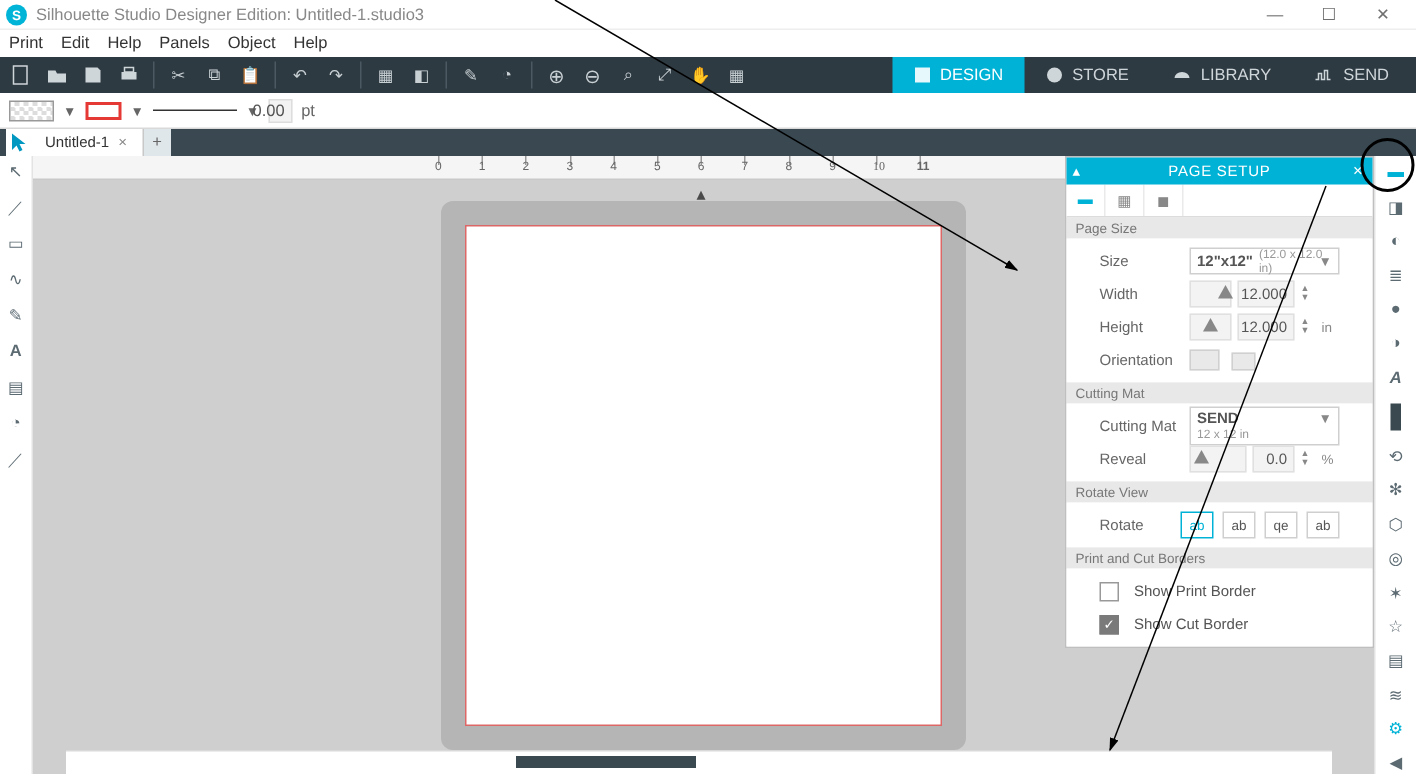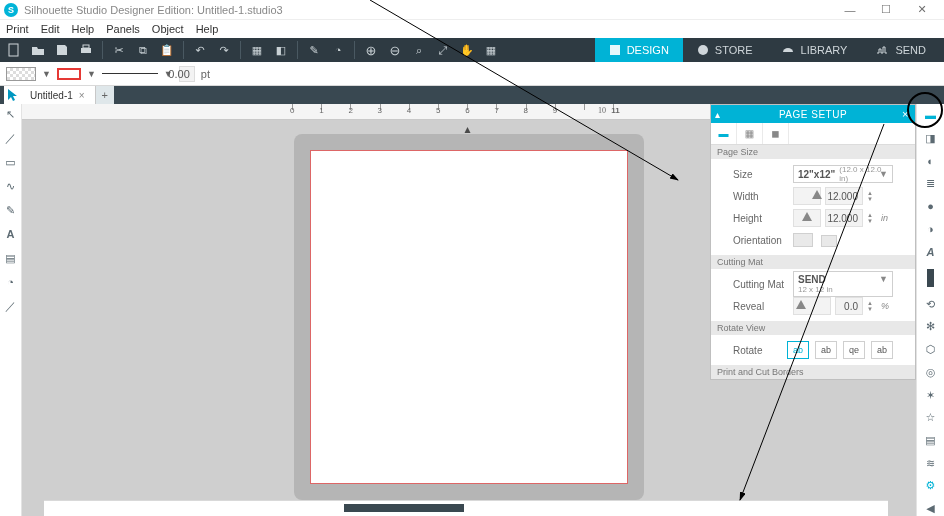--- a/index.html
+++ b/index.html
@@ -65,21 +65,21 @@
   .row .dd .car{position:absolute;right:4px;color:#888;font-size:9px;}
   .slider{flex:1;height:18px;background:#f3f3f3;border:1px solid #e0e0e0;position:relative;}
   .slider .thumb{position:absolute;left:70%;top:2px;width:0;height:0;border-left:5px solid transparent;border-right:5px solid transparent;border-bottom:9px solid #888;}
   .numbox{width:38px;height:18px;background:#f3f3f3;border:1px solid #e0e0e0;text-align:right;padding:0 4px;font-size:10px;display:flex;align-items:center;justify-content:flex-end;}
   .spin{width:10px;display:flex;flex-direction:column;font-size:6px;color:#888;line-height:6px;}
   .orient-ic{width:20px;height:14px;background:#e9e9e9;border:1px solid #d0d0d0;margin-right:4px;}
   .rot-btn{width:22px;height:18px;border:1px solid #cfcfcf;display:flex;align-items:center;justify-content:center;font-size:9px;color:#555;background:#fff;}
   .rot-btn.active{border-color:#00b3d6;color:#00b3d6;}
   .chk{width:13px;height:13px;border:1px solid #999;display:flex;align-items:center;justify-content:center;font-size:9px;color:#fff;margin-right:6px;}
   .chk.on{background:#7a7a7a;border-color:#7a7a7a;}
-  .unit{font-size:9px;color:#888;width:12px;font-style:italic;}
+  .unit{font-size:9px;color:#888;width:12px;}
   .bottom-bar{position:absolute;bottom:0;left:22px;right:28px;height:16px;background:#fff;border-top:1px solid #d9d9d9;}
   .bottom-bar .darkseg{position:absolute;left:300px;width:120px;height:8px;bottom:4px;background:#3a4850;}
   svg{display:block;}
   .arrow-overlay{position:absolute;pointer-events:none;z-index:998;top:0;left:0;}
 </style>
 </head>
 <body>
 
 <div class="titlebar">
   <div class="app-icon">
@@ -232,21 +232,21 @@
         <div class="ticklbl" style="left: 414px;">5</div>
         <div class="tick" style="left: 445.2px; height: 6px;"></div>
         <div class="ticklbl" style="left: 443.2px;">6</div>
         <div class="tick" style="left: 474.4px; height: 6px;"></div>
         <div class="ticklbl" style="left: 472.4px;">7</div>
         <div class="tick" style="left: 503.6px; height: 6px;"></div>
         <div class="ticklbl" style="left: 501.6px;">8</div>
         <div class="tick" style="left: 532.8px; height: 6px;"></div>
         <div class="ticklbl" style="left: 530.8px;">9</div>
         <div class="tick" style="left: 562px; height: 6px;"></div>
-        <div class="ticklbl" style="left: 576px; font-family: Liberation Serif, serif;">10</div>
+        <div class="ticklbl" style="left: 560px; font-family: Liberation Serif, serif;">10</div>
         <div class="tick" style="left: 591.2px; height: 6px;"></div>
         <div class="ticklbl" style="left: 589.2px; font-weight: bold;">11</div>
       </div>
     <div class="canvas-inner">
       <div style="position:relative">
         <div class="mat-arrow">▴<span style="display:block;margin-top:-6px">▅</span></div>
         <div class="mat">
           <div class="page"></div>
         </div>
       </div>
@@ -336,20 +336,30 @@
           <div style="display:flex;gap:6px">
             <div class="rot-btn active">ab</div>
             <div class="rot-btn">ab</div>
             <div class="rot-btn">qe</div>
             <div class="rot-btn">ab</div>
           </div>
         </div>
       </div>
 
       <div class="sect-hdr">Print and Cut Borders</div>
+      <div class="sect">
+        <div class="row">
+          <div class="chk"></div>
+          <span>Show Print Border</span>
+        </div>
+        <div class="row">
+          <div class="chk on">✓</div>
+          <span>Show Cut Border</span>
+        </div>
+      </div>
     </div>
     <div class="bottom-bar">
         <div class="darkseg"></div>
       </div>
   </div>
 
   <div class="right-tools">
     <div class="rt active">▬</div>
     <div class="rt">◨</div>
     <div class="rt">◐</div>

